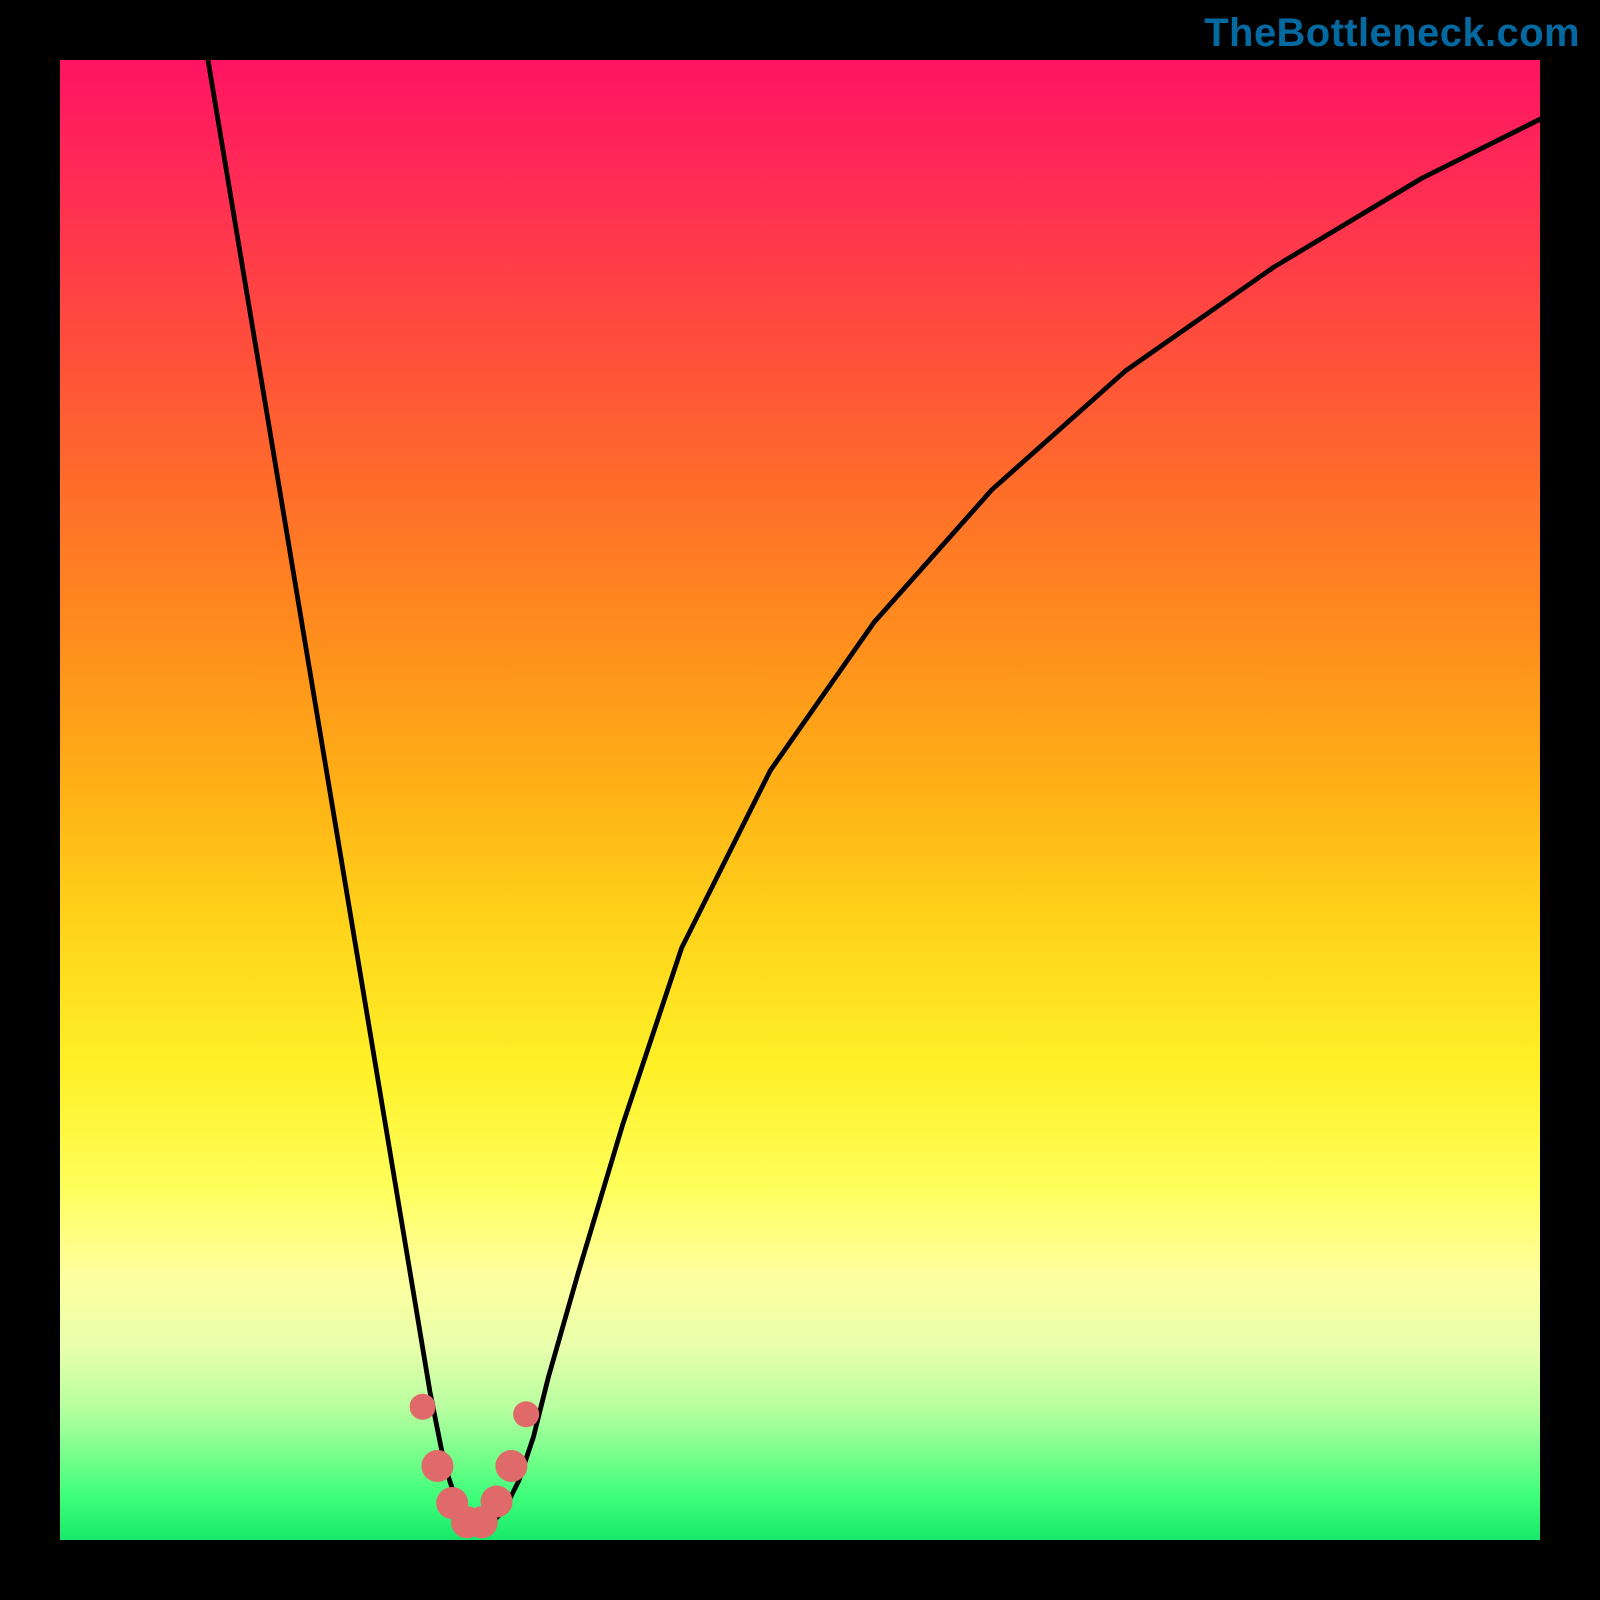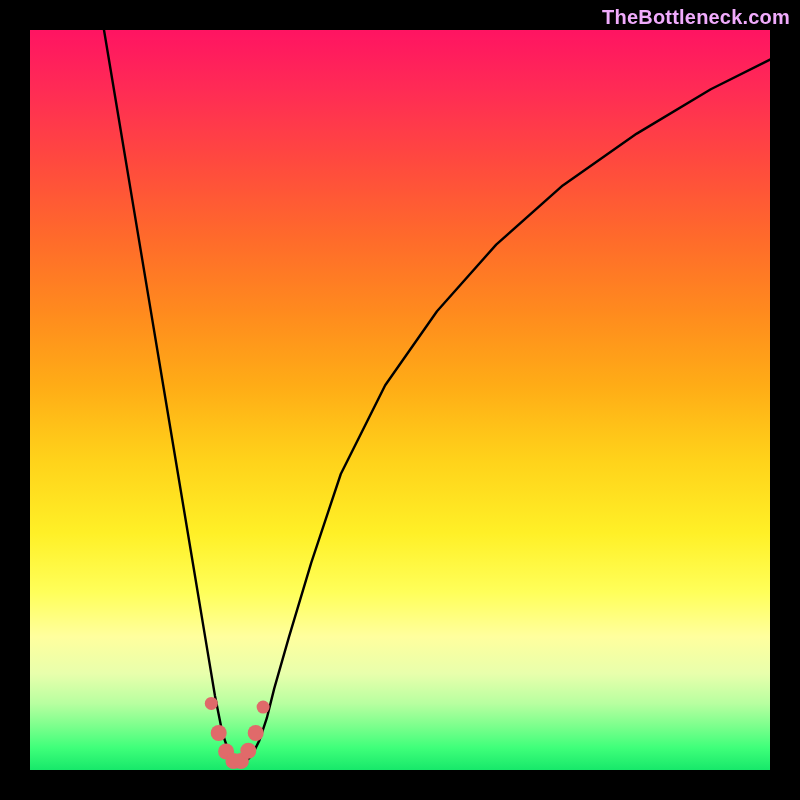--- a/index.html
+++ b/index.html
@@ -45,21 +45,21 @@
   .plot-area svg {
     position: absolute;
     inset: 0;
     width: 100%;
     height: 100%;
   }
   .watermark {
     position: absolute;
     top: 6px;
     right: 10px;
-    color: #f0abfc;
+    color: #0369a1;
     font-size: 20px;
     font-weight: 600;
     letter-spacing: 0.2px;
     user-select: none;
   }
 </style>
 </head>
 <body>
 
 <div class="frame">

